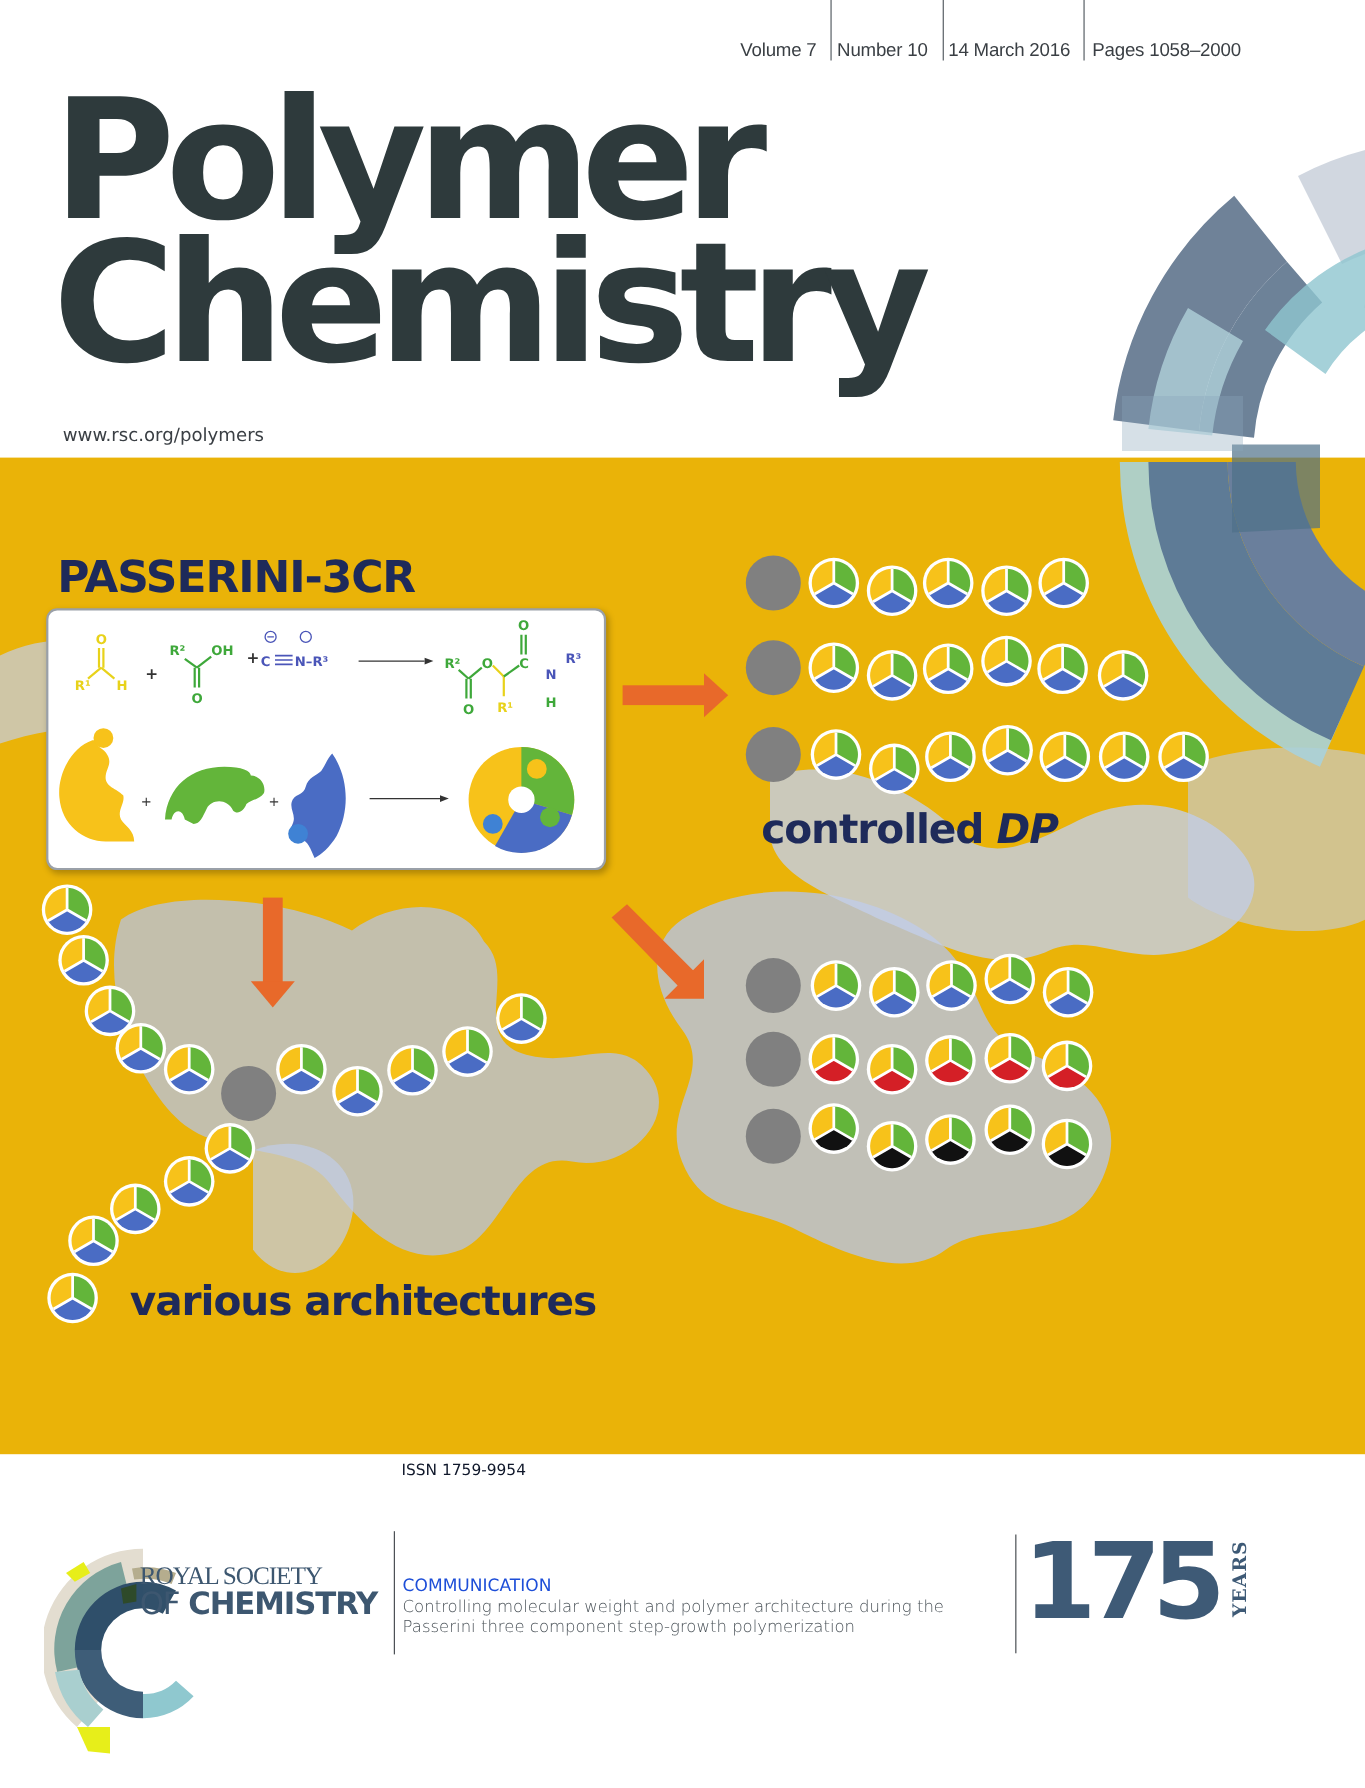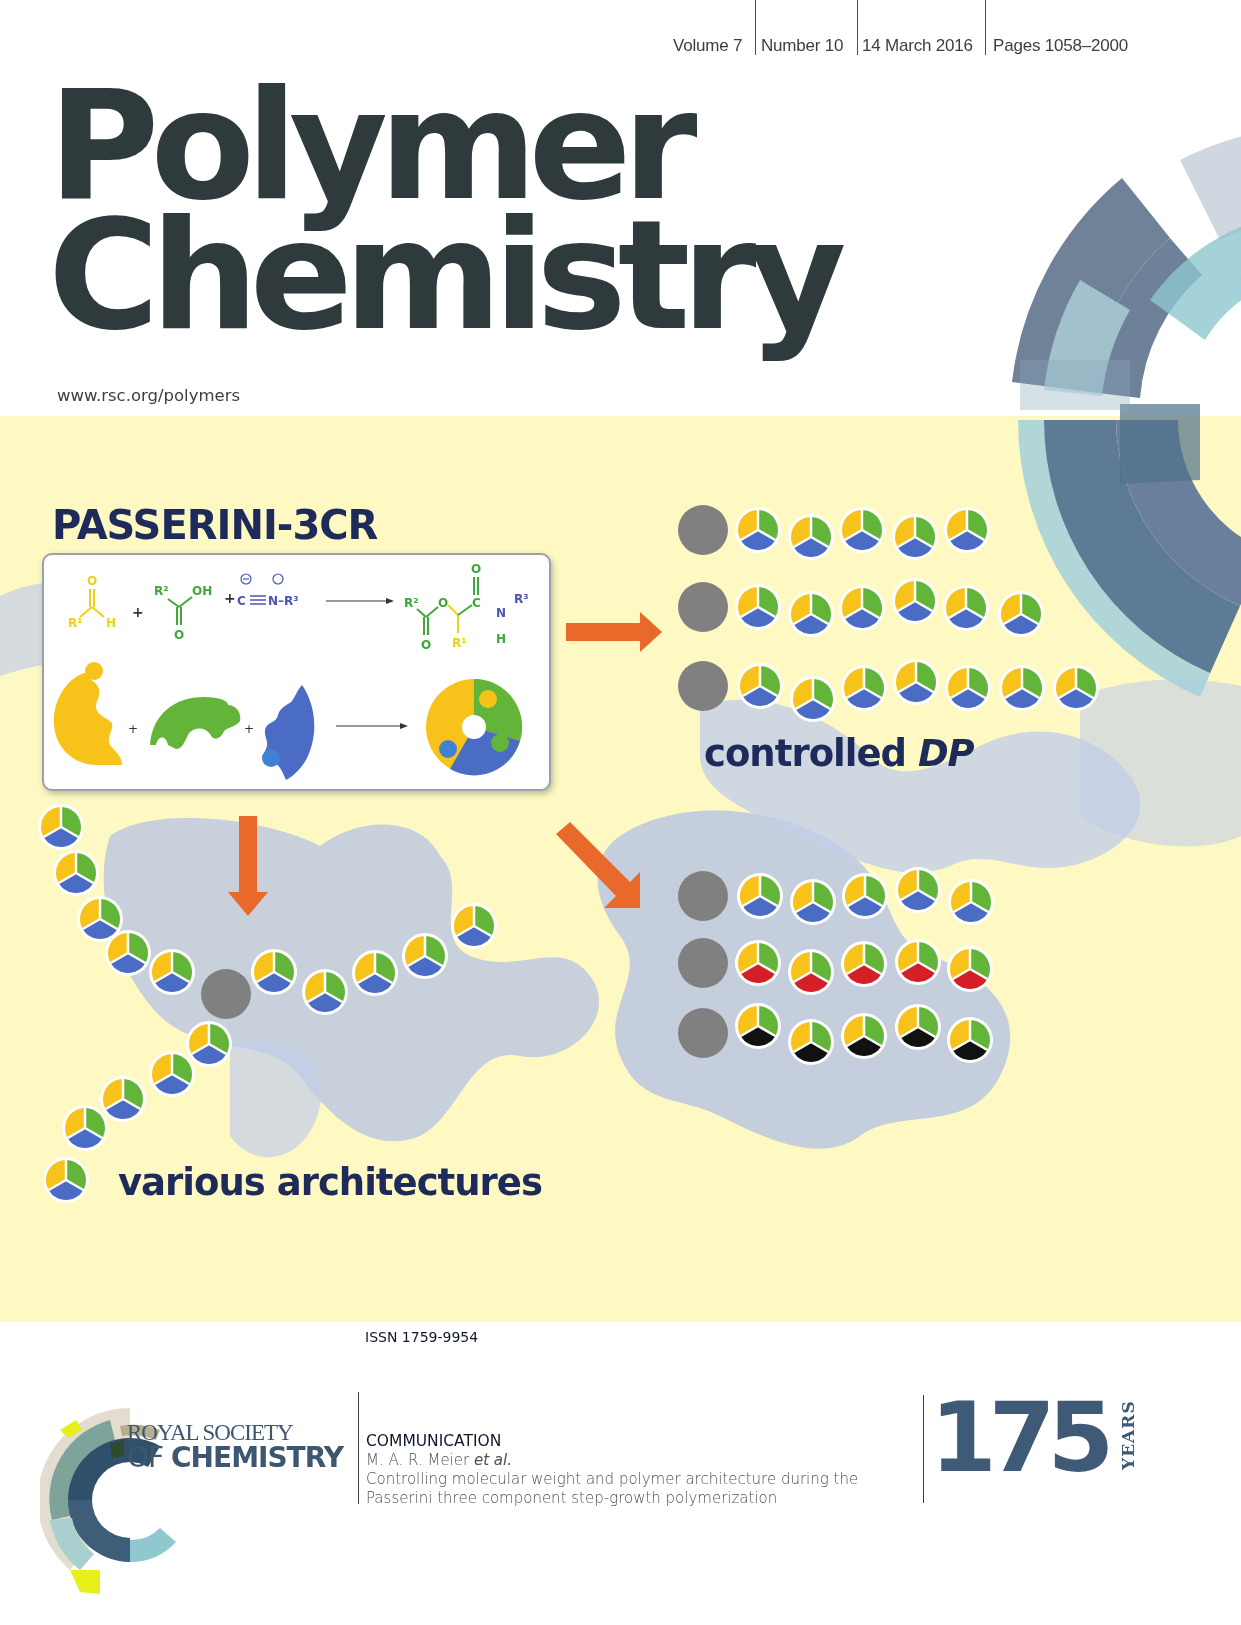--- a/index.html
+++ b/index.html
@@ -16,41 +16,41 @@
   
   .title-line { position: absolute; left: 48px; font-family: "DejaVu Sans", sans-serif; font-weight: bold; color: #2e3a3c; letter-spacing: -9px; line-height: 1; }
   .title-1 { top: 70px; font-size: 152px; }
   .title-2 { top: 200px; font-size: 152px; }
   .url { position: absolute; left: 57px; top: 386px; font-family: "DejaVu Sans", sans-serif; font-size: 16.5px; color: #3a3f44; }
 
   
   .arcs { position: absolute; left: 0; top: 0; width: 1241px; height: 1322px; pointer-events: none; }
 
   
-  .figure { position: absolute; left: 0; top: 416px; width: 1241px; height: 906px; background: #fef9c3; overflow: hidden; }
+  .figure { position: absolute; left: 0; top: 416px; width: 1241px; height: 906px; background: #eab308; overflow: hidden; }
   .fig-svg { position: absolute; left: 0; top: 0; }
 
   .fig-heading { position: absolute; font-family: "DejaVu Sans", sans-serif; font-weight: bold; color: #1e2a5a; }
   .h-passerini { left: 52px; top: 86px; font-size: 40px; letter-spacing: -1px; }
-  .h-controlled { left: 692px; top: 316px; font-size: 37px; letter-spacing: -1px; margin-left: 12px; }
+  .h-controlled { left: 692px; top: 316px; font-size: 37px; letter-spacing: -1px; }
   .h-controlled i { font-style: italic; }
   .h-tuneable { left: 688px; top: 668px; font-size: 37px; letter-spacing: -1px; }
   .h-various { left: 118px; top: 745px; font-size: 37px; letter-spacing: -1px; }
 
   .reaction-box { position: absolute; left: 42px; top: 137px; width: 509px; height: 238px; background: #ffffff; border: 2px solid #9aa0a8; border-radius: 10px; box-shadow: 2px 3px 6px rgba(0,0,0,0.25); }
 
   
   .issn { position: absolute; left: 365px; top: 1329px; font-family: "DejaVu Sans", sans-serif; font-size: 14px; color: #0f172a; }
   .rsc-text { position: absolute; left: 127px; font-family: "DejaVu Sans", sans-serif; color: #3d5770; line-height: 1; white-space: nowrap; }
   .rsc-1 { top: 1421px; font-size: 23px; letter-spacing: -1px; font-family: Liberation Serif, serif; }
   .rsc-2 { top: 1444px; font-size: 28px; letter-spacing: -1px; }
   .rsc-2 b { font-weight: bold; }
   .comm-divider { position: absolute; left: 358px; top: 1392px; width: 1px; height: 112px; background: #3a3f44; }
   .comm-block { position: absolute; left: 366px; top: 1432px; font-family: "DejaVu Sans", sans-serif; color: #3a3f44; }
-  .comm-type { font-size: 15.5px; line-height: 19px; color: #0f172a; }
+  .comm-type { font-size: 15.5px; line-height: 19px; color: #1d4ed8; }
   .comm-authors, .comm-title { font-size: 15px; line-height: 19px; color: #4a5258; font-weight: 300; }
   .comm-authors i { font-style: italic; }
   .yr-divider { position: absolute; left: 923px; top: 1395px; width: 1px; height: 108px; background: #3a3f44; }
   .yr-num { position: absolute; left: 930px; top: 1390px; font-family: "DejaVu Sans", sans-serif; font-weight: bold; font-size: 96px; color: #3e5a76; letter-spacing: -8px; line-height: 1; }
   .yr-label { position: absolute; left: 1118px; top: 1470px; transform: rotate(-90deg); transform-origin: left top; font-family: "DejaVu Serif", serif; font-weight: bold; font-size: 17px; color: #3e5a76; letter-spacing: 1px; white-space: nowrap; }
 </style>
 </head>
 <body>
 
 <div class="meta-divider" style="left:755px;top:0;"></div>
@@ -318,20 +318,19 @@
     <path d="M-20,-56 L-6,-60 L-6,-44 L-18,-42 Z" fill="#2e4a2a"></path>
     <path d="M-80,20 A82,82 0 0,0 -50,70 L-36,54 A60,60 0 0,1 -58,18 Z" fill="#a9cfcf"></path>
   </g>
 </svg>
 <div class="rsc-text rsc-1">ROYAL SOCIETY</div>
 <div class="rsc-text rsc-2"><span>OF </span><b>CHEMISTRY</b></div>
 
 <div class="comm-divider"></div>
 <div class="comm-block">
   <div class="comm-type">COMMUNICATION</div>
-  <div class="comm-authors"><span>M. A. R. Meier </span><i>et al.</i></div>
   <div class="comm-title">Controlling molecular weight and polymer architecture during the</div>
   <div class="comm-title">Passerini three component step-growth polymerization</div>
 </div>
 
 <div class="yr-divider"></div>
 <div class="yr-num">175</div>
 <div class="yr-label">YEARS</div>
 
 </body></html>

